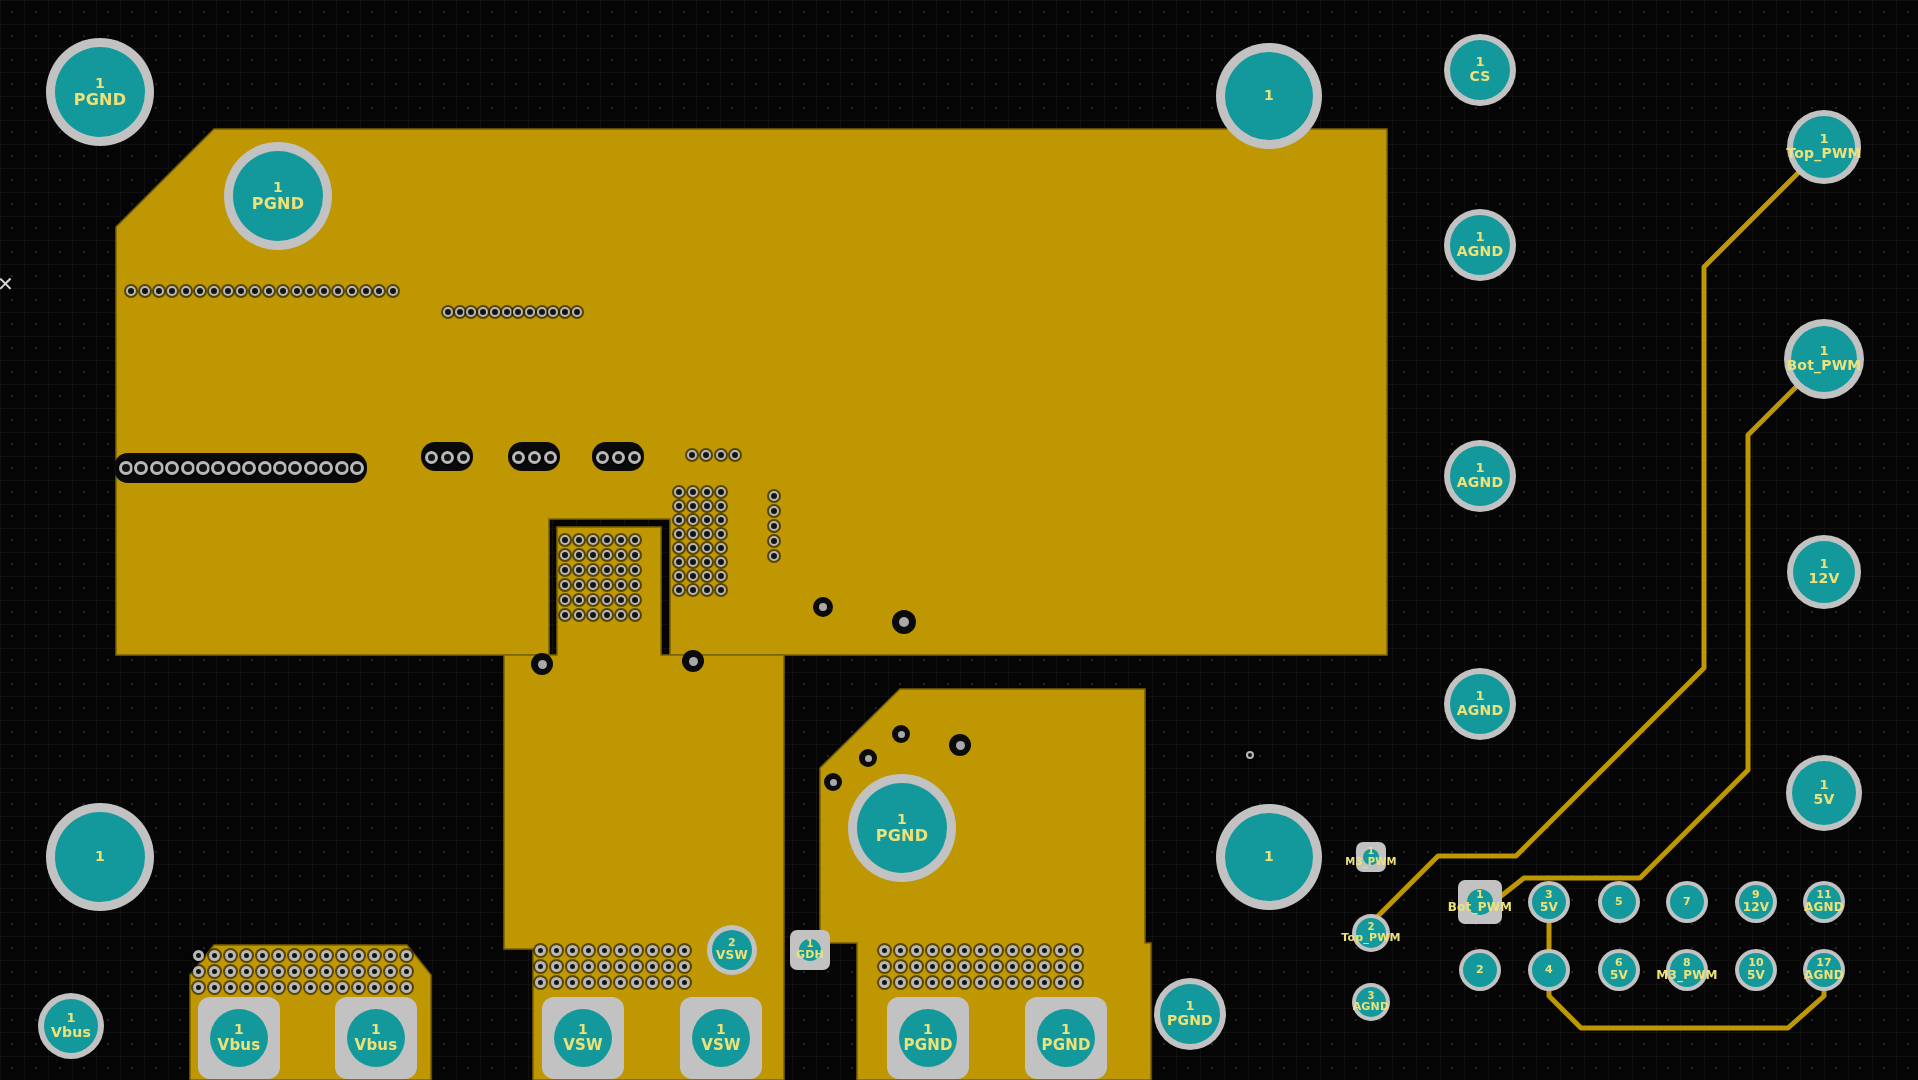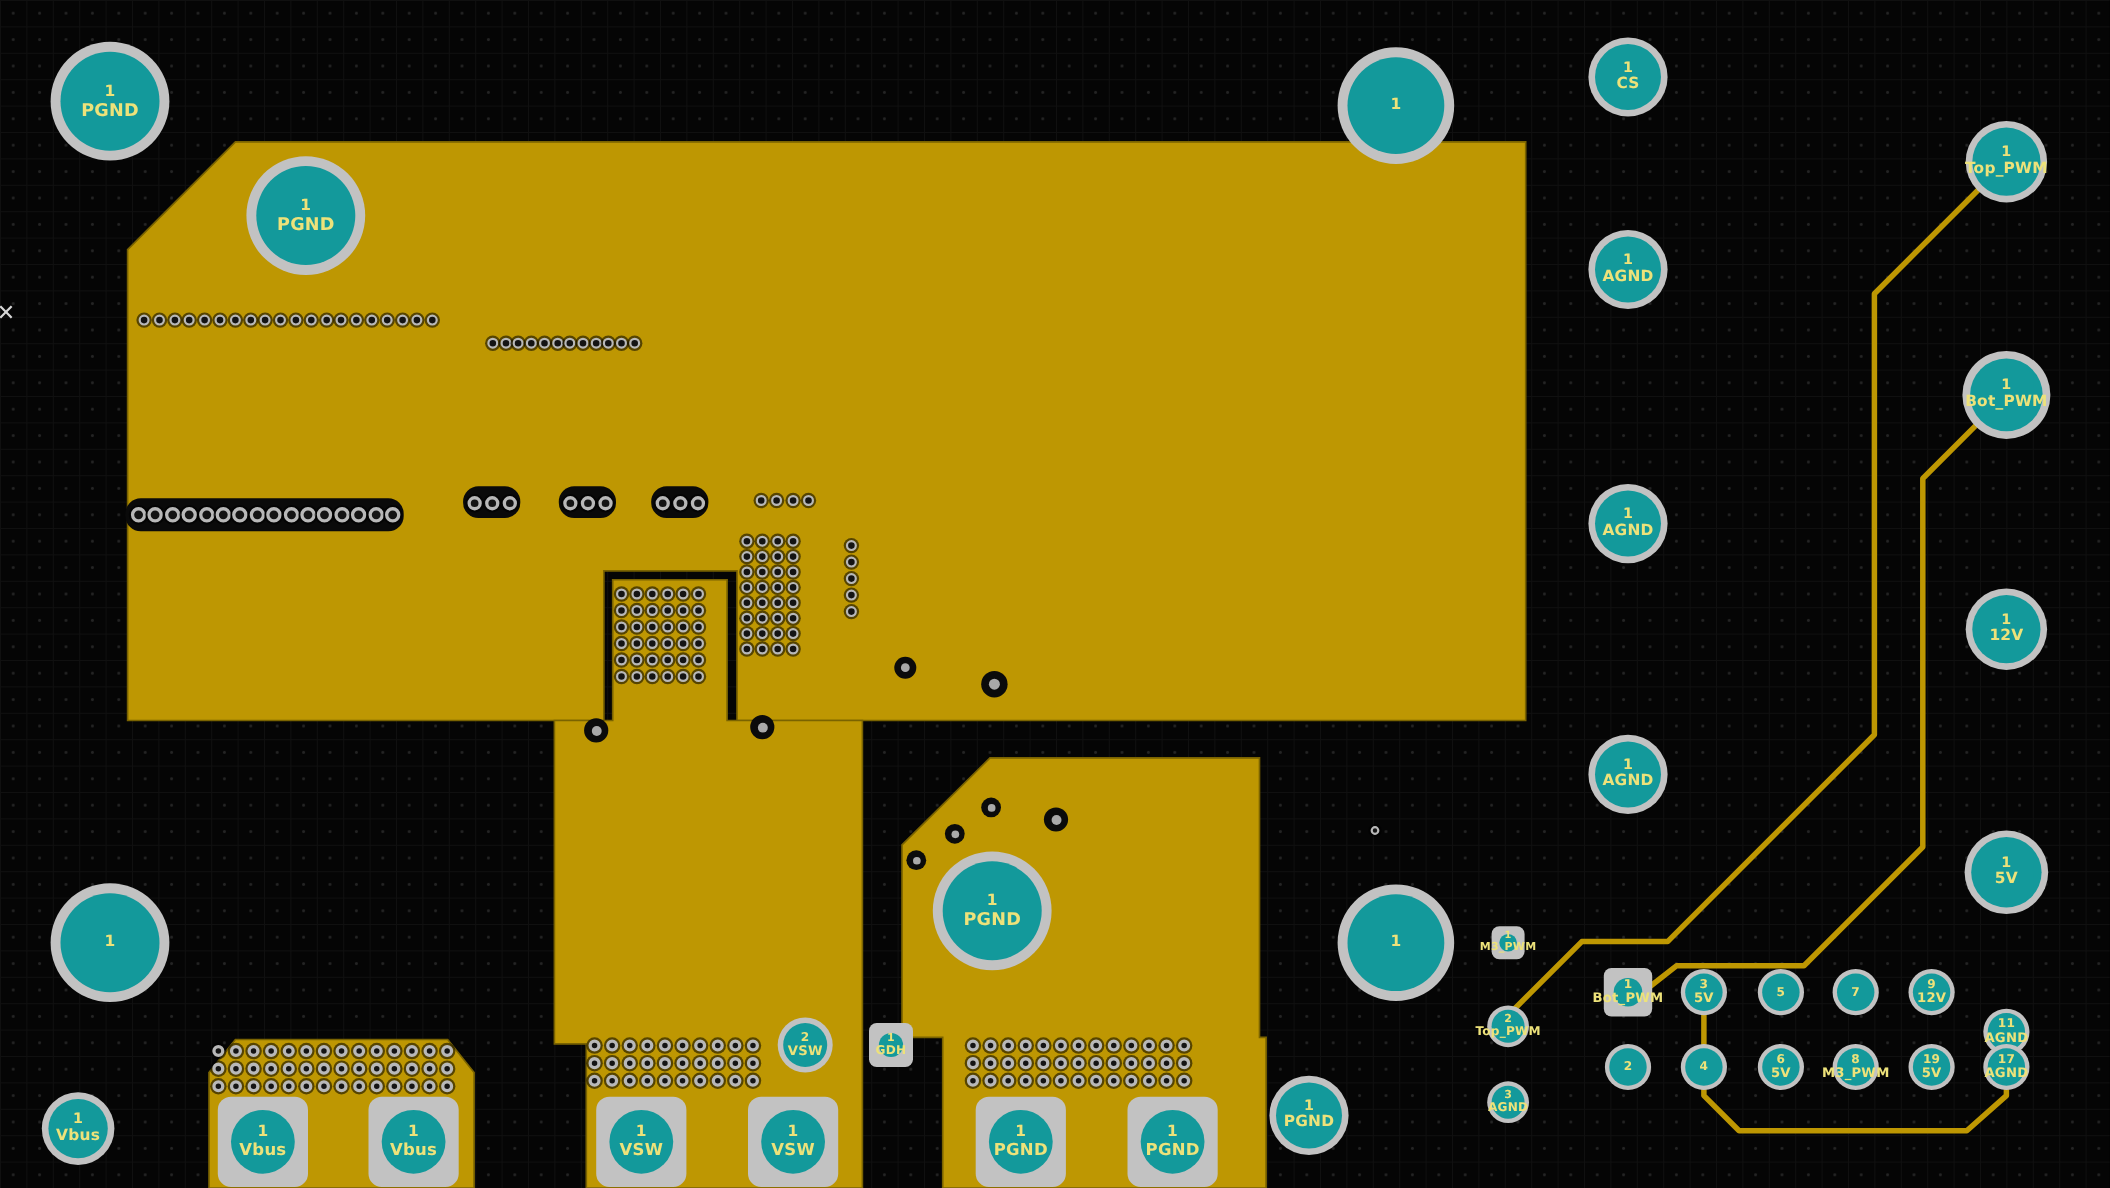--- a/index.html
+++ b/index.html
@@ -476,21 +476,21 @@
           <div style="font-size: 11px;">7</div>
         </div>
       </div>
       <div class="pad-ring" style="left: 1735px; top: 881px; width: 42px; height: 42px; background: rgb(194, 194, 194);">
         <div class="pad-core" style="inset: 4px; background: rgb(19, 153, 155);"></div>
         <div class="pad-label" style="font-size: 12px; color: rgb(237, 226, 122);">
           <div style="font-size: 11px;">9</div>
           <div>12V</div>
         </div>
       </div>
-      <div class="pad-ring" style="left: 1803px; top: 881px; width: 42px; height: 42px; background: rgb(194, 194, 194); margin-top: 36px;">
+      <div class="pad-ring" style="left: 1803px; top: 881px; width: 42px; height: 42px; background: rgb(194, 194, 194);">
         <div class="pad-core" style="inset: 4px; background: rgb(19, 153, 155);"></div>
         <div class="pad-label" style="font-size: 12px; color: rgb(237, 226, 122);">
           <div style="font-size: 11px;">11</div>
           <div>AGND</div>
         </div>
       </div>
       <div class="pad-ring" style="left: 1459px; top: 949px; width: 42px; height: 42px; background: rgb(194, 194, 194);">
         <div class="pad-core" style="inset: 4px; background: rgb(19, 153, 155);"></div>
         <div class="pad-label" style="font-size: 12px; color: rgb(237, 226, 122);">
           <div style="font-size: 11px;">2</div>
@@ -512,21 +512,21 @@
       <div class="pad-ring" style="left: 1666px; top: 949px; width: 42px; height: 42px; background: rgb(194, 194, 194);">
         <div class="pad-core" style="inset: 4px; background: rgb(19, 153, 155);"></div>
         <div class="pad-label" style="font-size: 12px; color: rgb(237, 226, 122);">
           <div style="font-size: 11px;">8</div>
           <div>M3_PWM</div>
         </div>
       </div>
       <div class="pad-ring" style="left: 1735px; top: 949px; width: 42px; height: 42px; background: rgb(194, 194, 194);">
         <div class="pad-core" style="inset: 4px; background: rgb(19, 153, 155);"></div>
         <div class="pad-label" style="font-size: 12px; color: rgb(237, 226, 122);">
-          <div style="font-size: 11px;">19</div>
+          <div style="font-size: 11px;">10</div>
           <div>5V</div>
         </div>
       </div>
       <div class="pad-ring" style="left: 1803px; top: 949px; width: 42px; height: 42px; background: rgb(194, 194, 194);">
         <div class="pad-core" style="inset: 4px; background: rgb(19, 153, 155);"></div>
         <div class="pad-label" style="font-size: 12px; color: rgb(237, 226, 122);">
           <div style="font-size: 11px;">17</div>
           <div>AGND</div>
         </div>
       </div>

